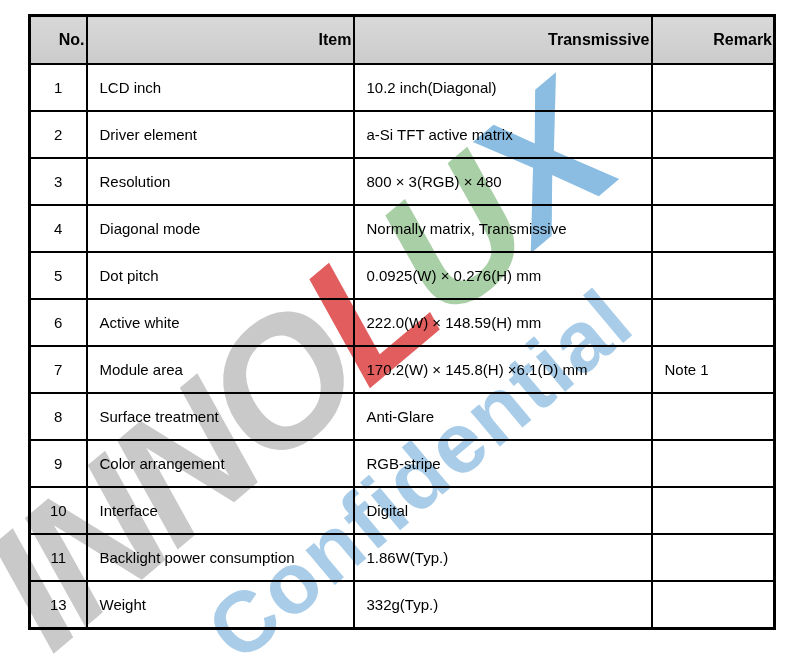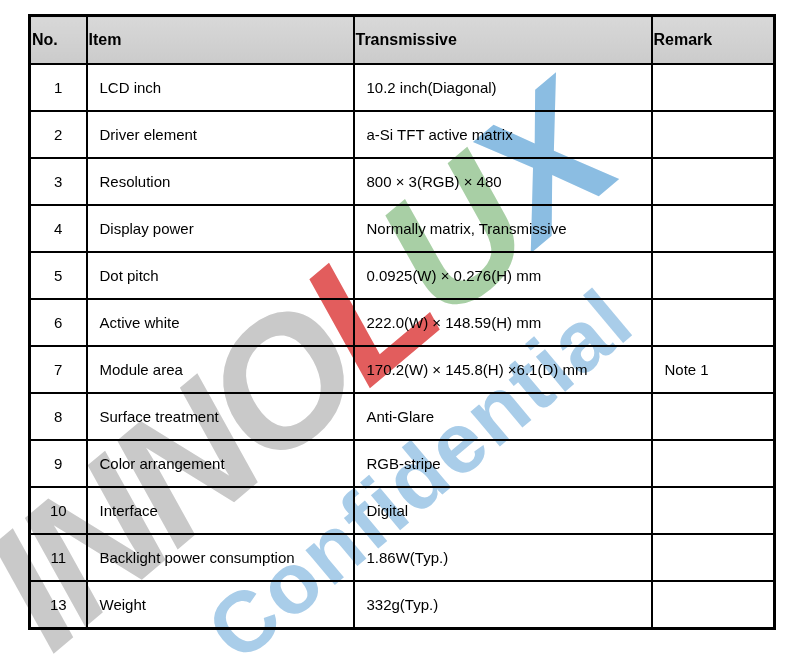--- a/index.html
+++ b/index.html
@@ -74,21 +74,21 @@
     white-space: nowrap;
   }
   .spec-table {
     border: 3px solid #000000;
   }
   .spec-table th {
     height: 44px;
     background: linear-gradient(#d8d8d8, #cbcbcb);
     font-size: 16px;
     font-weight: bold;
-    text-align: left;
+    text-align: right;
     vertical-align: middle;
   }
   .spec-table td {
     height: 43px; 
     background: transparent;
     font-size: 15px;
     font-weight: normal;
     vertical-align: middle;
   }
   .spec-table td.c-no { text-align: center; }
@@ -136,21 +136,21 @@
         <td class="c-remark"></td>
       </tr>
       <tr>
         <td class="c-no">3</td>
         <td class="c-item">Resolution</td>
         <td class="c-spec">800 × 3(RGB) × 480</td>
         <td class="c-remark"></td>
       </tr>
       <tr>
         <td class="c-no">4</td>
-        <td class="c-item">Display power</td>
+        <td class="c-item">Diagonal mode</td>
         <td class="c-spec">Normally matrix, Transmissive</td>
         <td class="c-remark"></td>
       </tr>
       <tr>
         <td class="c-no">5</td>
         <td class="c-item">Dot pitch</td>
         <td class="c-spec">0.0925(W) × 0.276(H) mm</td>
         <td class="c-remark"></td>
       </tr>
       <tr>

